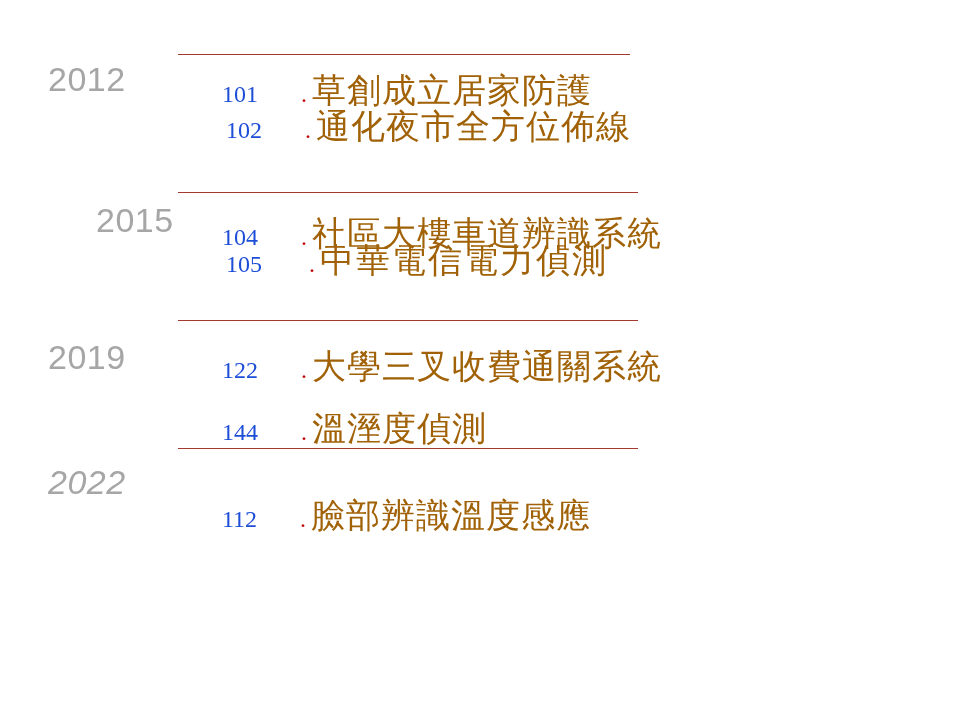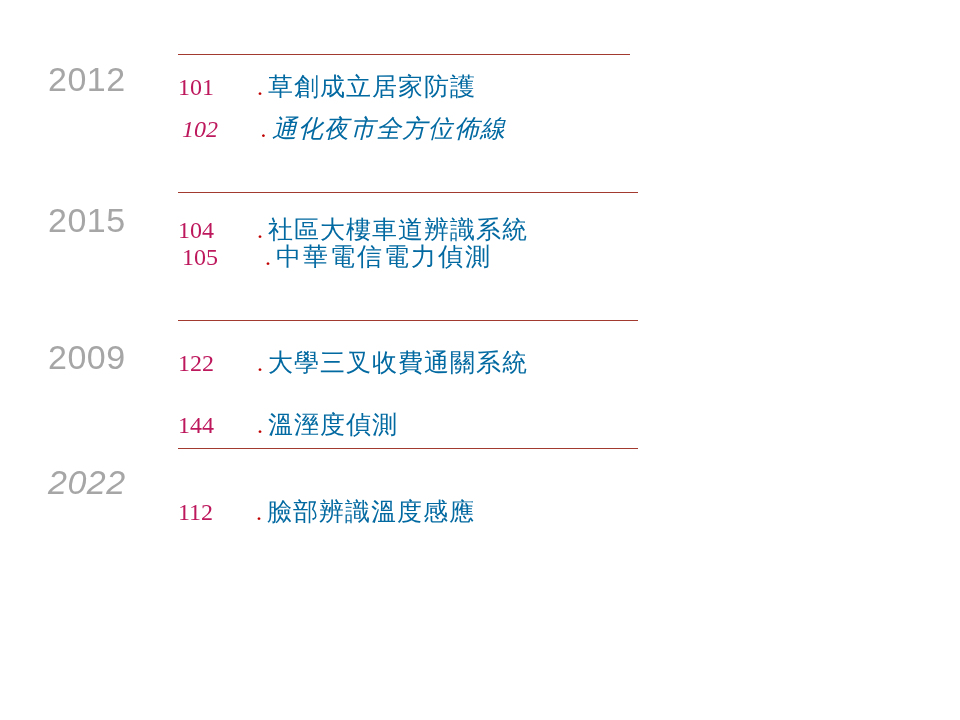--- a/index.html
+++ b/index.html
@@ -46,32 +46,33 @@
   }
   .entry {
     position: absolute;
     left: 178px;
     white-space: nowrap;
     line-height: 1;
   }
   .entry .num {
     font-family: "Liberation Serif", serif;
     font-size: 24px;
-    color: #be185d;
+    color: #1d4ed8;
+    margin-left: 44px;
   }
   .entry .dot {
     font-family: "Liberation Serif", serif;
     font-size: 24px;
     color: #c00000;
     padding: 0 1px;
   }
   .entry .txt {
     font-family: "Liberation Serif", serif;
-    font-size: 25px;
-    color: #0369a1;
+    font-size: 34px;
+    color: #a16207;
     letter-spacing: 1px;
   }
   .gap-num {
     display: inline-block;
     width: 34px;
   }
 </style>
 </head>
 <body>
 
@@ -80,48 +81,48 @@
 
     <div class="group">
       <div class="rule" style="top:54px;"></div>
       <div class="year" style="top:62px;">2012</div>
       <div class="entry" style="top:74px;">
         <span class="num">101</span>
         <span class="gap-num"></span>
         <span class="dot">.</span>
         <span class="txt">草創成立居家防護</span>
       </div>
-      <div class="entry" style="top:116px; left:182px;font-style:italic;">
+      <div class="entry" style="top:110px; left:182px;">
         <span class="num">102</span>
         <span class="gap-num"></span>
         <span class="dot">.</span>
         <span class="txt">通化夜市全方位佈線</span>
       </div>
     </div>
 
     <div class="group">
       <div class="rule" style="top:192px; width:460px;"></div>
-      <div class="year" style="top:203px;">2015</div>
+      <div class="year" style="top:203px;margin-left:48px;">2015</div>
       <div class="entry" style="top:217px;">
         <span class="num">104</span>
         <span class="gap-num"></span>
         <span class="dot">.</span>
         <span class="txt">社區大樓車道辨識系統</span>
       </div>
       <div class="entry" style="top:244px; left:182px;">
         <span class="num">105</span>
         <span class="gap-num" style="width:38px;"></span>
         <span class="dot">.</span>
         <span class="txt" style="letter-spacing:2px;">中華電信電力偵測</span>
       </div>
     </div>
 
     <div class="group">
       <div class="rule" style="top:320px; width:460px;"></div>
-      <div class="year" style="top:340px;">2009</div>
+      <div class="year" style="top:340px;">2019</div>
       <div class="entry" style="top:350px;">
         <span class="num">122</span>
         <span class="gap-num"></span>
         <span class="dot">.</span>
         <span class="txt">大學三叉收費通關系統</span>
       </div>
       <div class="entry" style="top:412px;">
         <span class="num">144</span>
         <span class="gap-num"></span>
         <span class="dot">.</span>

